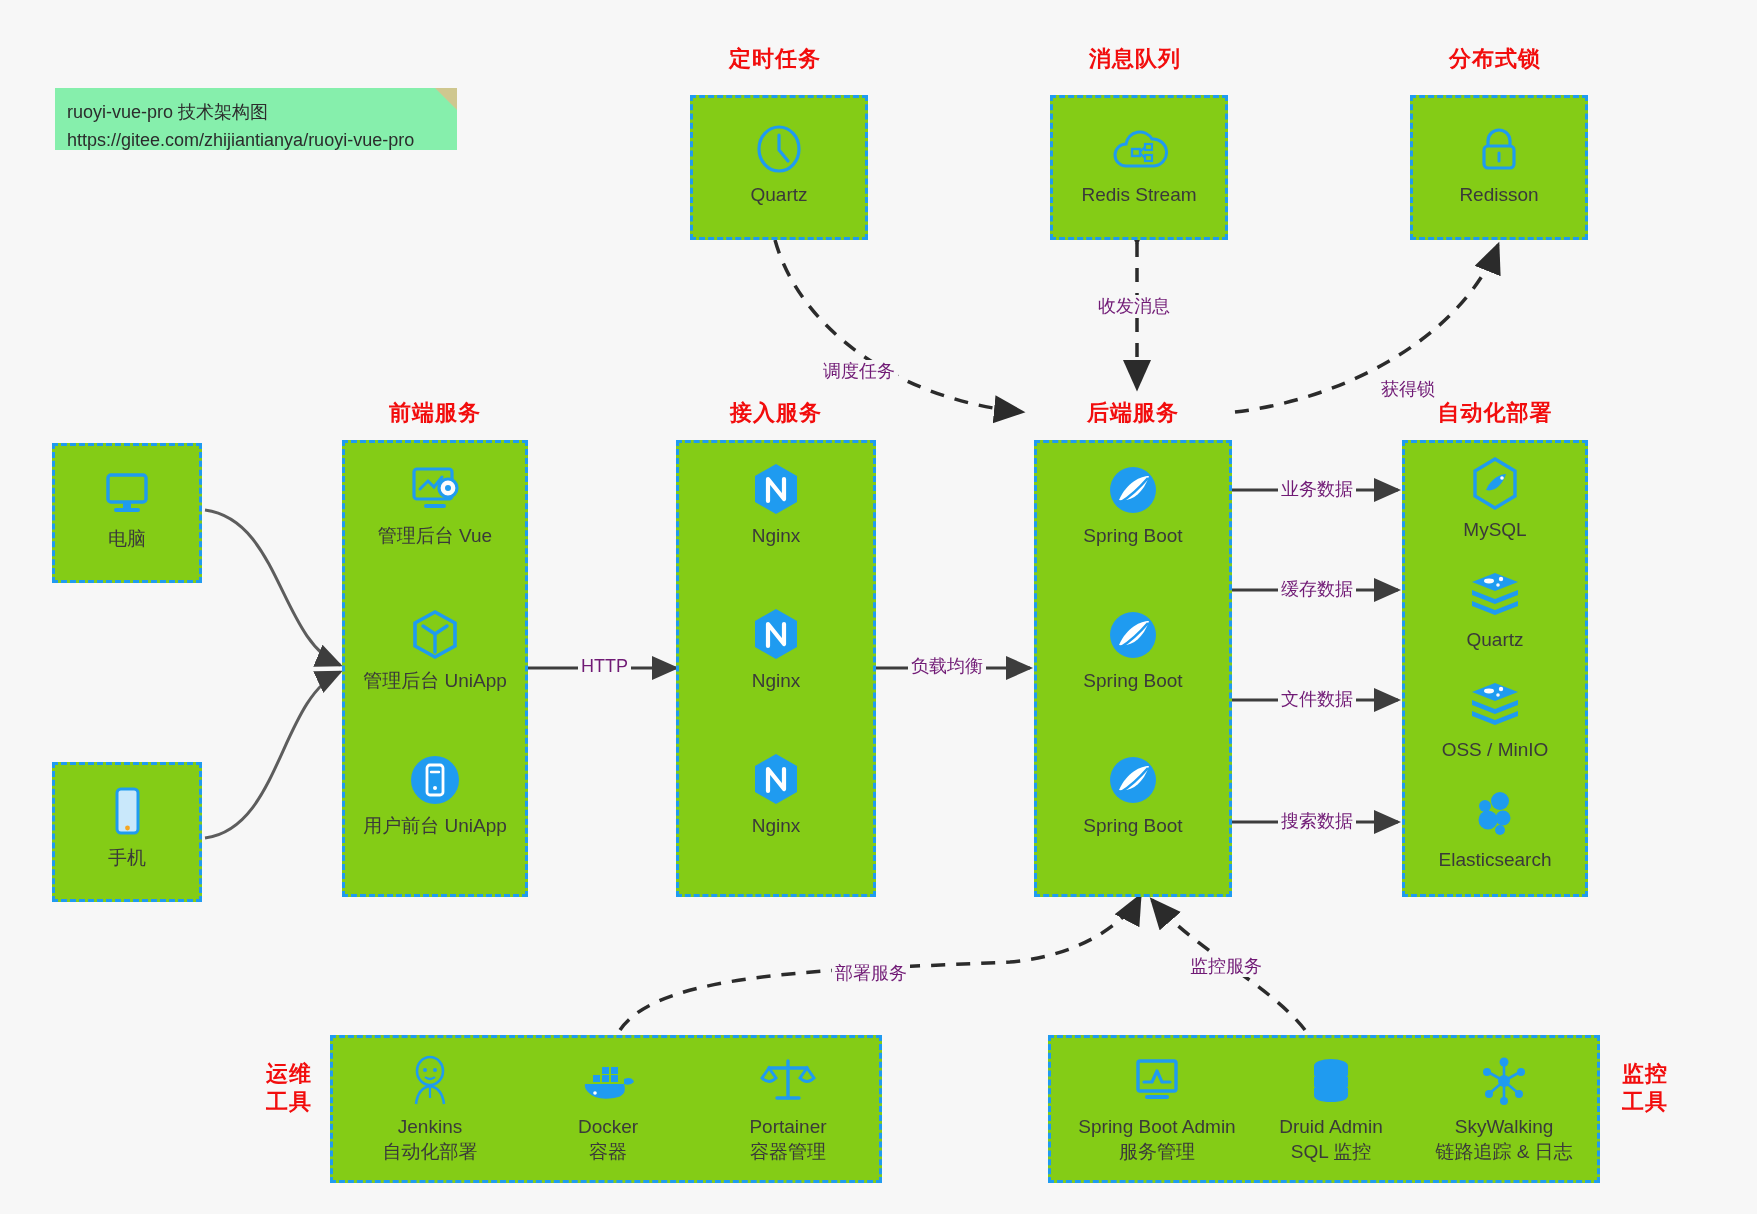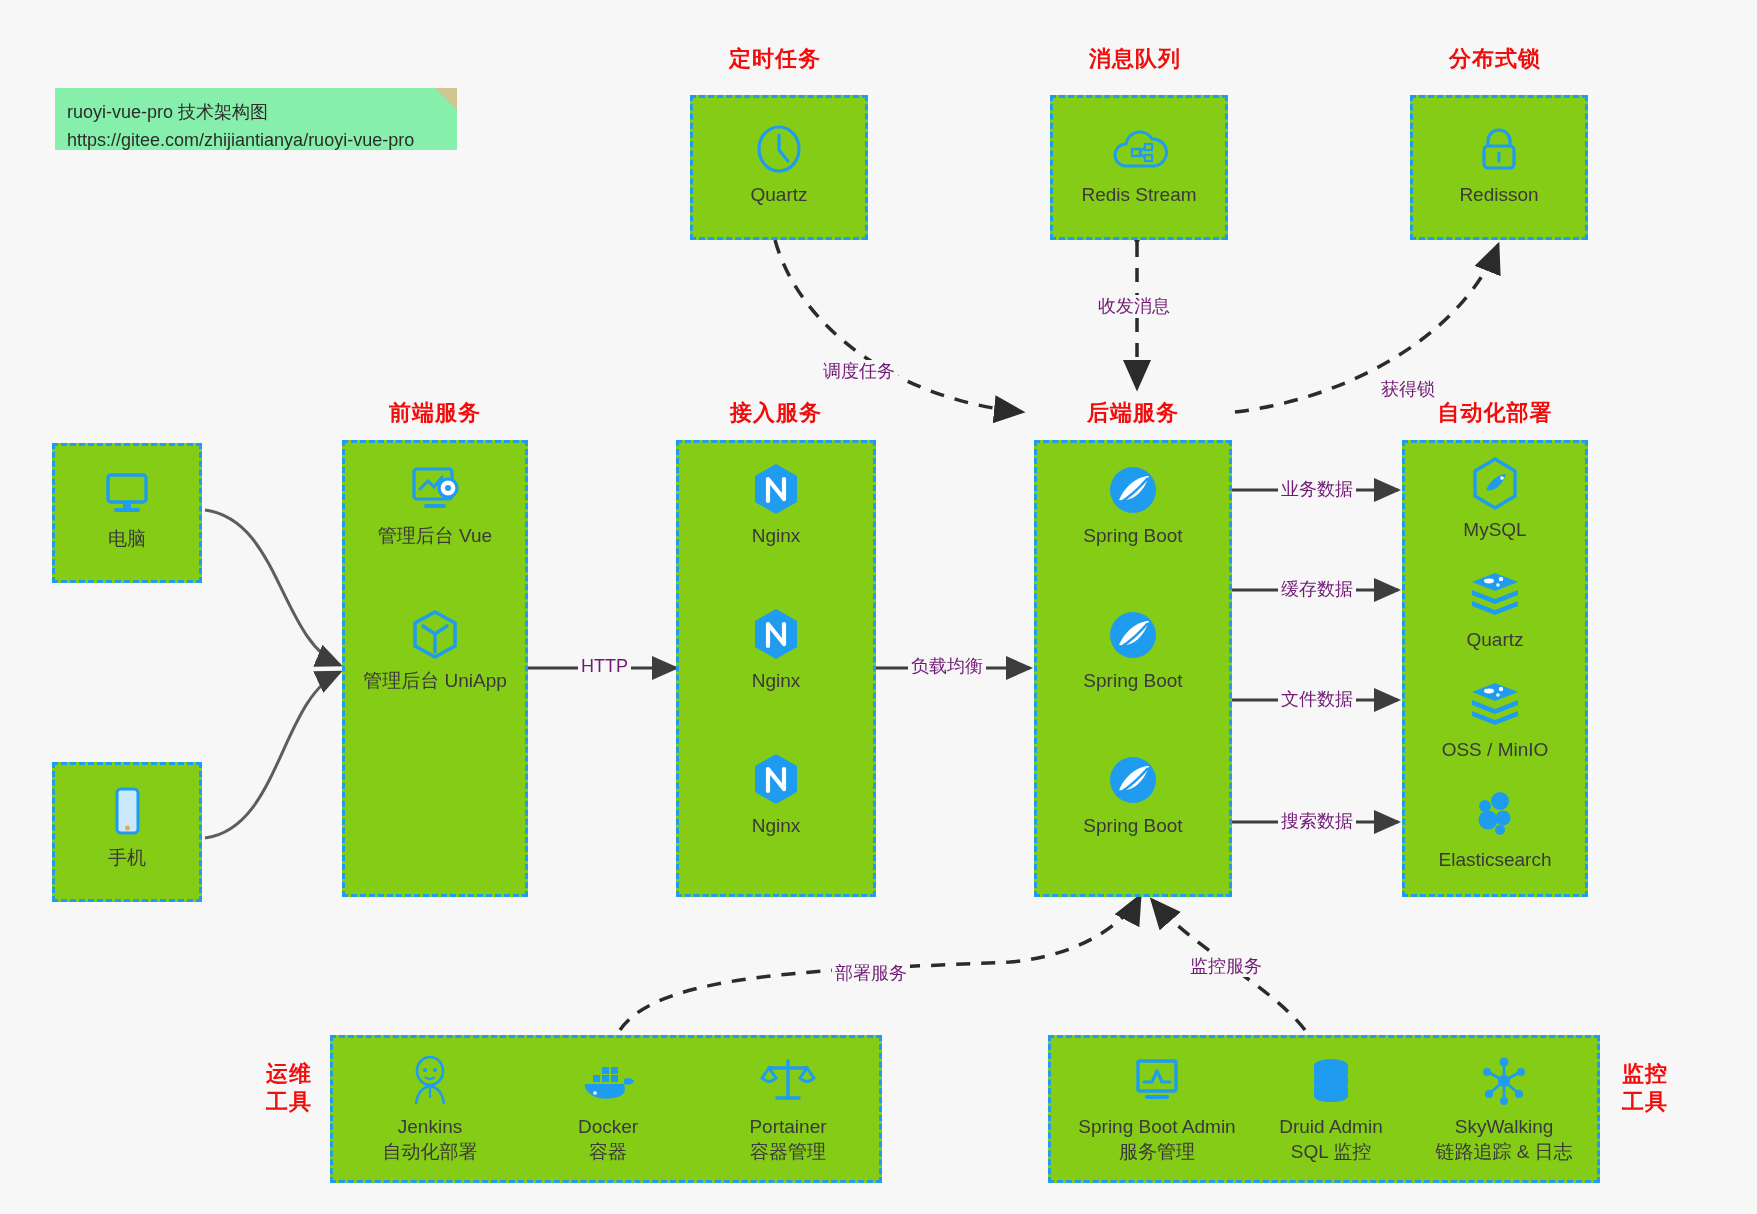--- a/index.html
+++ b/index.html
@@ -228,20 +228,31 @@
     <div class="node" style="left:0;top:163px;width:180px;">
       <div class="ico">
         <svg width="56" height="56" viewBox="0 0 56 56">
           <path d="M28,5 L48,16 L48,39 L28,50 L8,39 L8,16 Z" fill="none" stroke="#1f9bf0" stroke-width="3.6"></path>
           <path d="M28,27 L28,45 M28,27 L16,19 M28,27 L40,19" fill="none" stroke="#1f9bf0" stroke-width="3.4" stroke-linecap="round"></path>
         </svg>
       </div>
       <div class="lbl">管理后台 UniApp</div>
     </div>
 
+    <div class="node" style="left:0;top:308px;width:180px;">
+      <div class="ico">
+        <svg width="56" height="56" viewBox="0 0 56 56">
+          <circle cx="28" cy="28" r="24" fill="#1f9bf0"></circle>
+          <rect x="20" y="13" width="16" height="30" rx="3" fill="none" stroke="#ffffff" stroke-width="2.8"></rect>
+          <circle cx="28" cy="36" r="2" fill="#ffffff"></circle>
+          <path d="M24,20 L32,20" stroke="#ffffff" stroke-width="2.4" stroke-linecap="round"></path>
+        </svg>
+      </div>
+      <div class="lbl">用户前台 UniApp</div>
+    </div>
   </div>
 
   <div class="elabel" style="left:578px;top:655px;">HTTP</div>
 
   <div class="cap" style="left:676px;top:398px;width:200px;">接入服务</div>
   <div class="box" style="left:676px;top:440px;width:200px;height:457px;">
 
     <div class="node" style="left:0;top:18px;width:194px;">
       <div class="ico">
         <svg width="52" height="58" viewBox="0 0 52 58">

